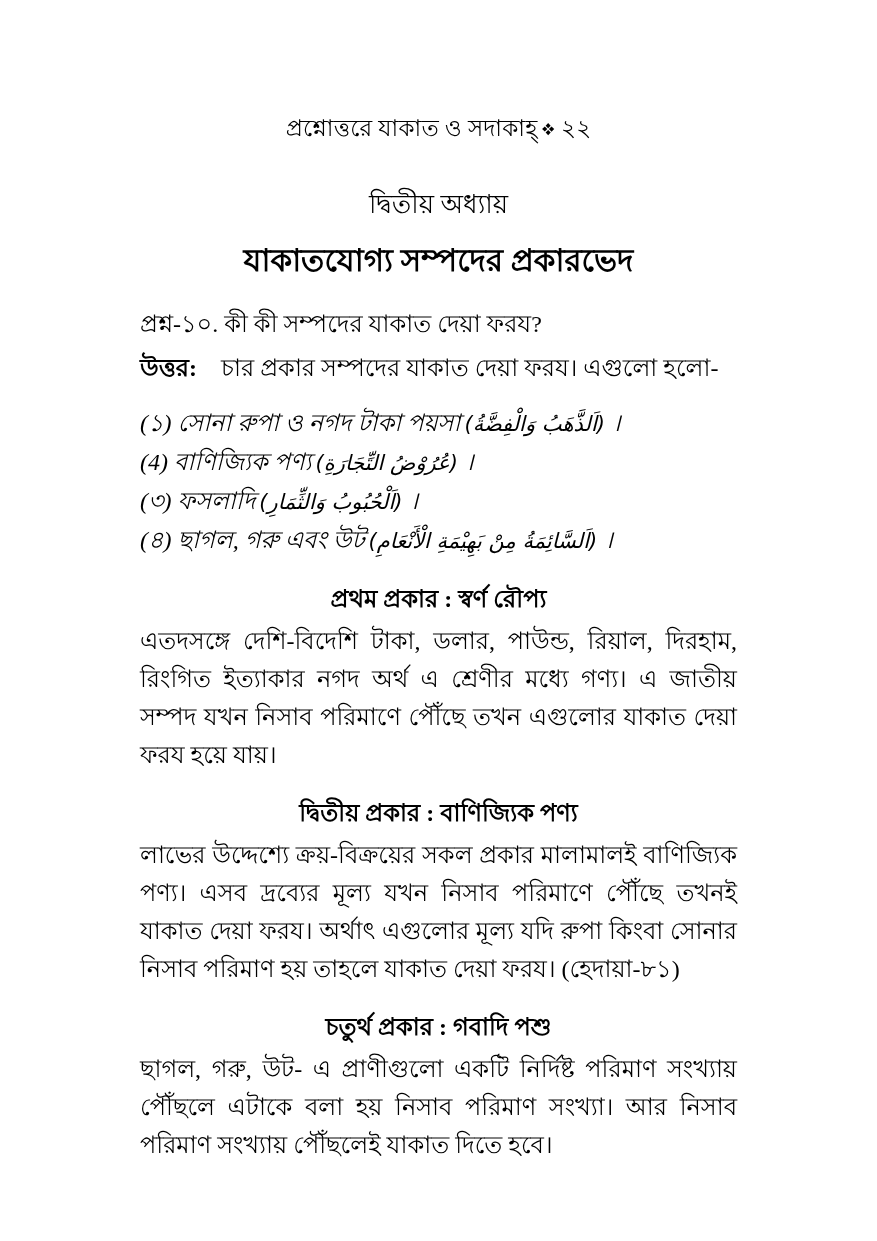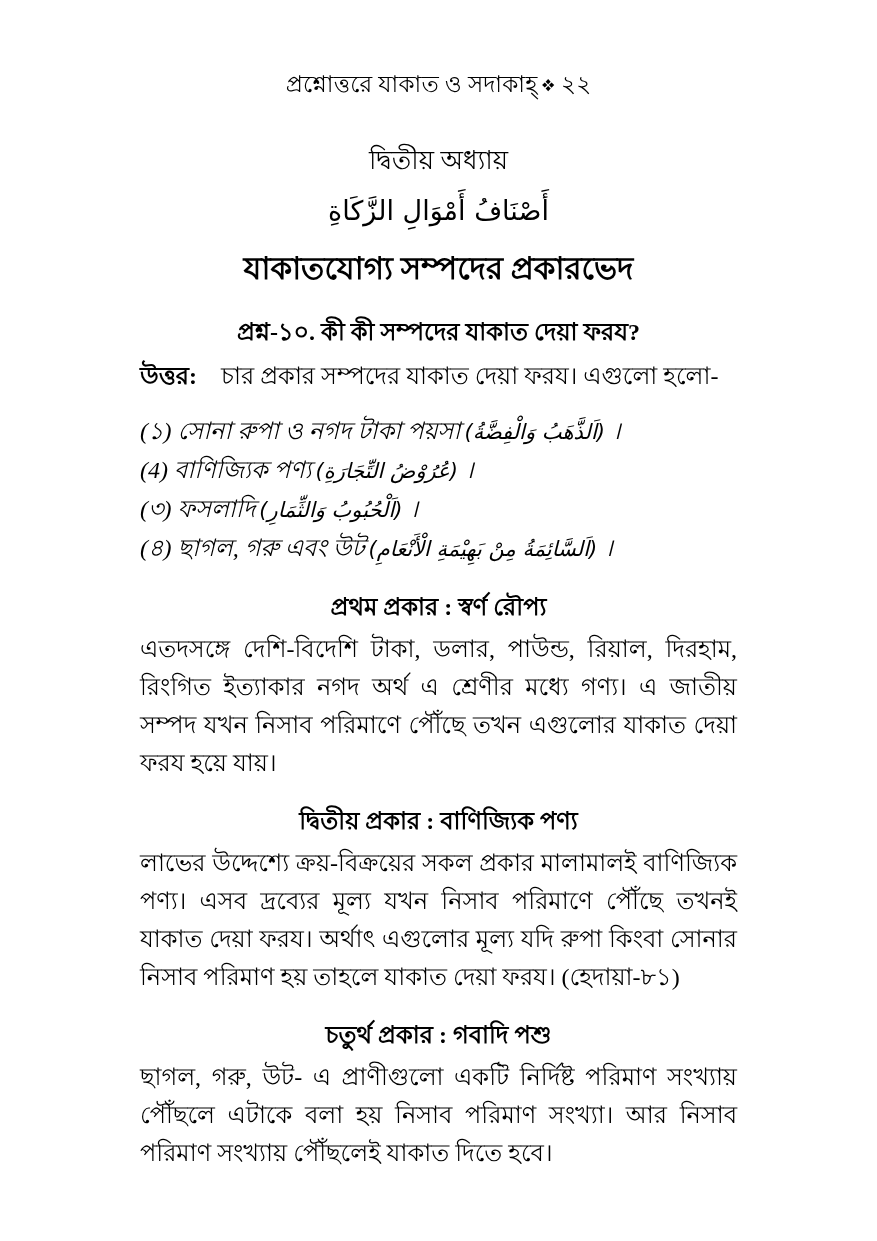--- a/index.html
+++ b/index.html
@@ -21,20 +21,21 @@
     width: 597px;
     margin: 0 auto;
     padding-top: 70px;
   }
   .center { text-align: center; }
 
   .running-header {
     font-size: 23px;
     line-height: 30px;
     letter-spacing: 0.2px;
+    margin-top: 44px;
   }
   .running-header .sep {
     display: inline-block;
     margin: 0 6px 0 4px;
     font-size: 17px;
     vertical-align: 1px;
   }
 
   .chapter {
     margin-top: 44px;
@@ -54,22 +55,21 @@
     margin-top: 19px;
     font-size: 31px;
     line-height: 42px;
     font-weight: 700;
   }
 
   .question {
     margin-top: 24px;
     font-size: 24px;
     line-height: 36px;
-    font-weight: 700;
-    text-align: center;
+    font-weight: 400;
   }
 
   .answer {
     margin-top: 8px;
     font-size: 24px;
     line-height: 37px;
   }
   .answer .label {
     font-weight: 700;
     margin-right: 24px;
@@ -108,21 +108,20 @@
 
 <div class="page">
   <div class="content">
 
     <div class="running-header center">
       <span>প্রশ্নোত্তরে যাকাত ও সদাকাহ্</span><span class="sep">❖</span><span>২২</span>
     </div>
 
     <div class="chapter center">দ্বিতীয় অধ্যায়</div>
 
-    <div class="arabic-title center">أَصْنَافُ أَمْوَالِ الزَّكَاةِ</div>
 
     <div class="main-title center">যাকাতযোগ্য সম্পদের প্রকারভেদ</div>
 
     <div class="question">প্রশ্ন-১০. কী কী সম্পদের যাকাত দেয়া ফরয?</div>
 
     <div class="answer">
       <span class="label">উত্তর:</span><span>চার প্রকার সম্পদের যাকাত দেয়া ফরয। এগুলো হলো-</span>
     </div>
 
     <div class="list">

